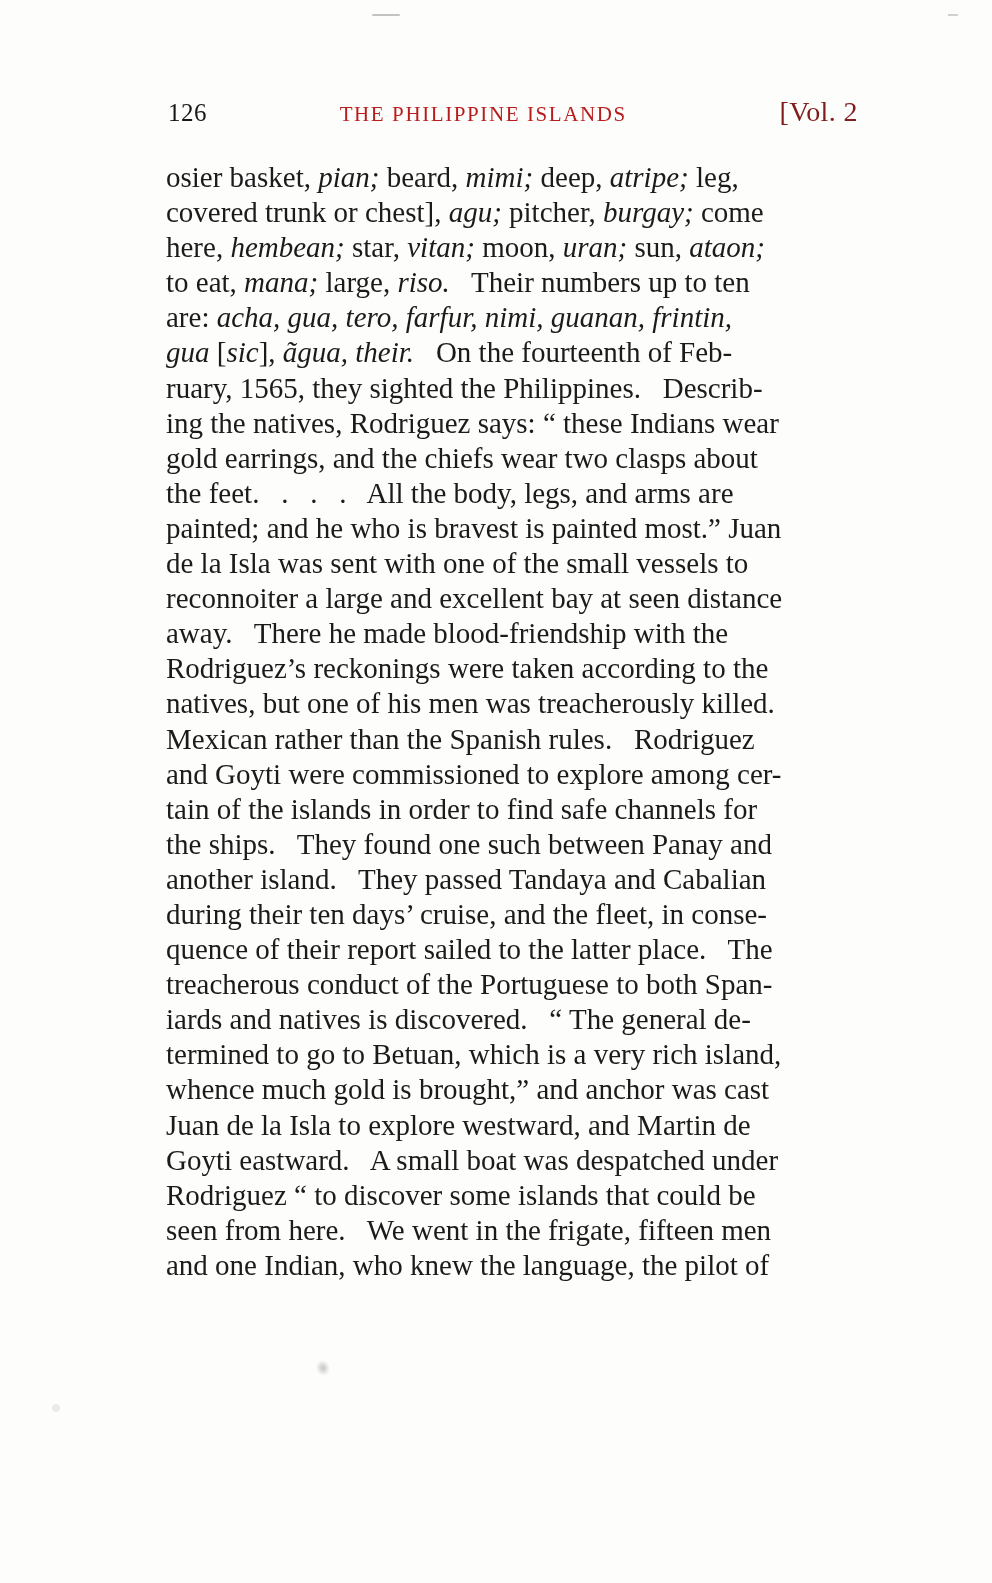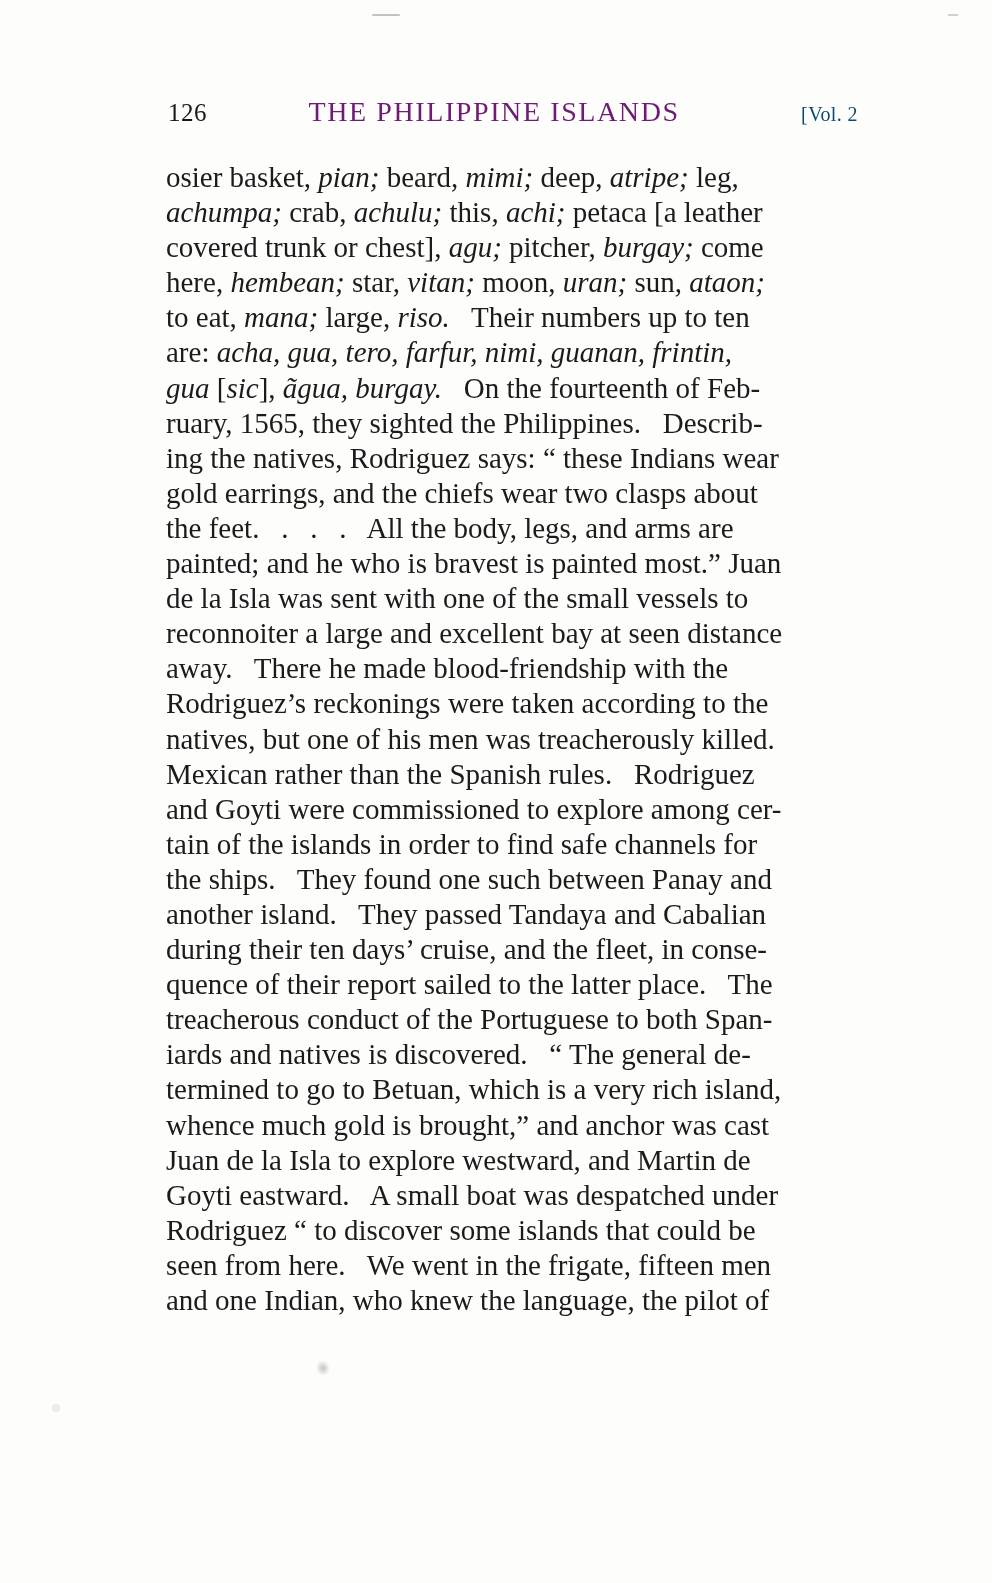--- a/index.html
+++ b/index.html
@@ -75,29 +75,29 @@
     display: flex;
     align-items: baseline;
     justify-content: space-between;
   }
   .folio {
     font-size: 25px;
     letter-spacing: .5px;
     color: #171717;
   }
   .head-title {
-    font-size: 28px;
+    font-size: 21px;
     letter-spacing: 1.6px;
-    color: #701a75;
+    color: #b91c1c;
     white-space: nowrap;
   }
   .vol {
-    font-size: 20px;
+    font-size: 28px;
     letter-spacing: .4px;
-    color: #0c4a6e;
+    color: #7f1d1d;
     white-space: nowrap;
     margin-left: 20px;
   }
 
   
   .body-block {
     position: absolute;
     top: 160px;
     left: 166px;
     width: 692px;
@@ -122,26 +122,25 @@
   <div class="scan-smudge"></div>
 
   <div class="running-head">
     <span class="folio">126</span>
     <span class="head-title">THE PHILIPPINE ISLANDS</span>
     <span class="vol">[Vol. 2</span>
   </div>
 
   <div class="body-block">
       <div class="line">osier basket, <i>pian;</i> beard, <i>mimi;</i> deep, <i>atripe;</i> leg,</div>
-      <div class="line"><i>achumpa;</i> crab, <i>achulu;</i> this, <i>achi;</i> petaca [a leather</div>
       <div class="line">covered trunk or chest], <i>agu;</i> pitcher, <i>burgay;</i> come</div>
       <div class="line">here, <i>hembean;</i> star, <i>vitan;</i> moon, <i>uran;</i> sun, <i>ataon;</i></div>
       <div class="line">to eat, <i>mana;</i> large, <i>riso.</i>   Their numbers up to ten</div>
       <div class="line">are: <i>acha, gua, tero, farfur, nimi, guanan, frintin,</i></div>
-      <div class="line"><i>gua</i> [<i>sic</i>], <i>ãgua, burgay.</i>   On the fourteenth of Feb-</div>
+      <div class="line"><i>gua</i> [<i>sic</i>], <i>ãgua, their.</i>   On the fourteenth of Feb-</div>
       <div class="line">ruary, 1565, they sighted the Philippines.   Describ-</div>
       <div class="line">ing the natives, Rodriguez says: “ these Indians wear</div>
       <div class="line">gold earrings, and the chiefs wear two clasps about</div>
       <div class="line">the feet.   .   .   .   All the body, legs, and arms are</div>
       <div class="line">painted; and he who is bravest is painted most.” Juan</div>
       <div class="line">de la Isla was sent with one of the small vessels to</div>
       <div class="line">reconnoiter a large and excellent bay at seen distance</div>
       <div class="line">away.   There he made blood-friendship with the</div>
       <div class="line">Rodriguez’s reckonings were taken according to the</div>
       <div class="line">natives, but one of his men was treacherously killed.</div>

